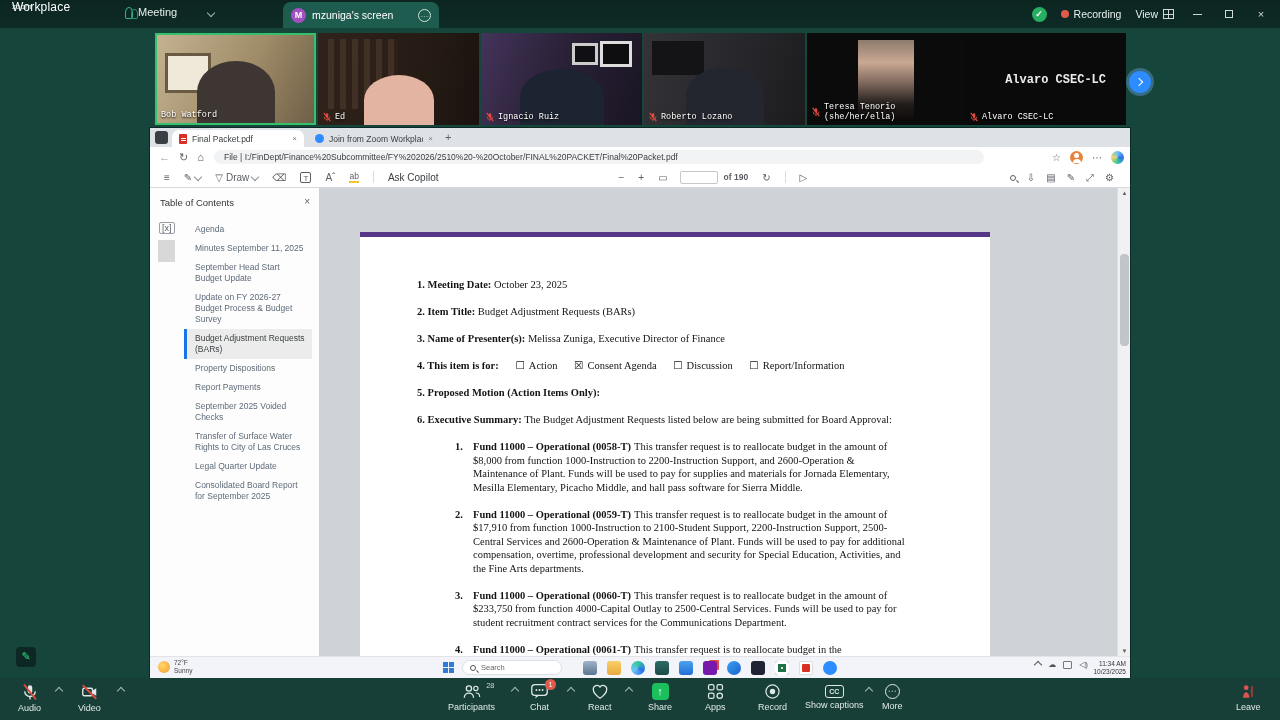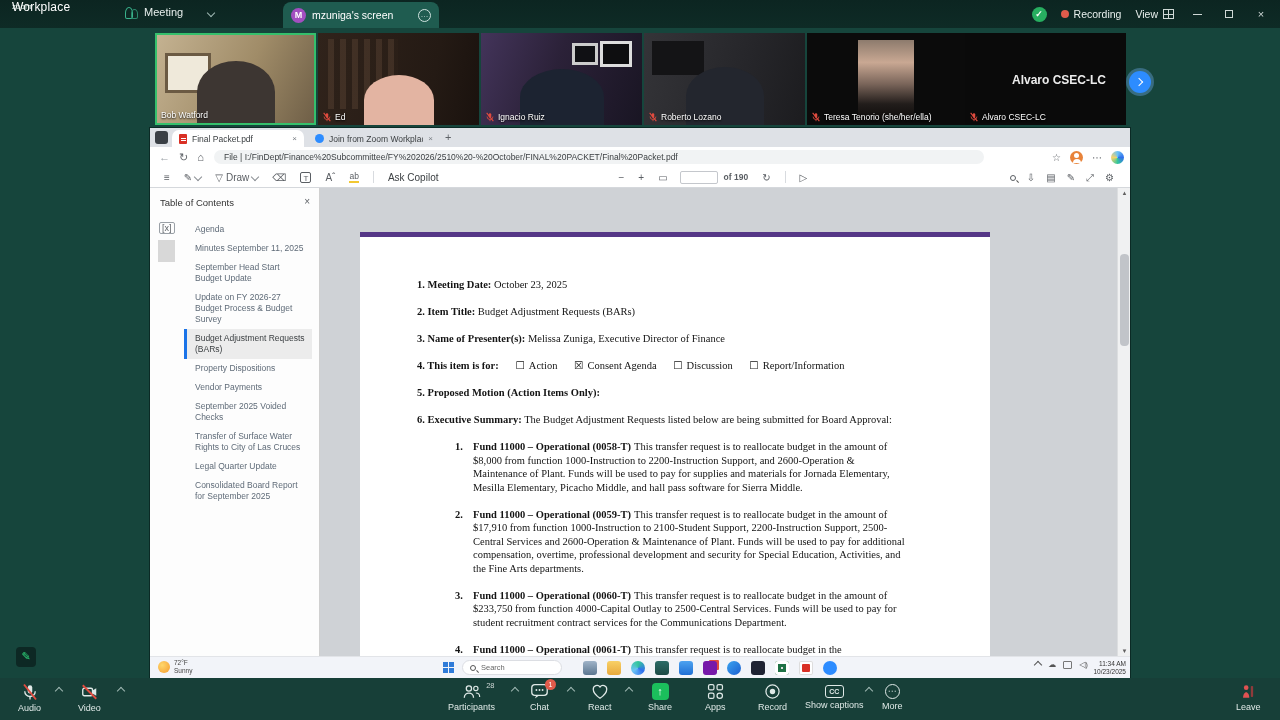--- a/index.html
+++ b/index.html
@@ -6,21 +6,21 @@
   html,body { width:1280px; height:720px; overflow:hidden; background:#16453c; font-family:"Liberation Sans",sans-serif; }
   .abs { position:absolute; }
 
   
   #titlebar { position:absolute; left:0; top:0; width:1280px; height:28px; background:linear-gradient(#0c2521,#0e2b26); color:#e8efed; }
   .logo-zoom { position:absolute; left:12px; top:2px; font-size:8px; color:#cfe3df; }
   .logo-work { position:absolute; left:12px; top:0; font-size:12px; color:#fff; font-weight:normal; letter-spacing:.2px; }
   .chev { display:inline-block; width:6px; height:6px; border-left:1.5px solid #9fb8b3; border-top:1.5px solid #9fb8b3; }
   .chev-down { transform:rotate(-135deg); }
   .chev-up { transform:rotate(45deg); }
-  #meeting-tab { position:absolute; left:125px; top:6px; font-size:11px; color:#e8efed; display:flex; align-items:center; gap:6px; }
+  #meeting-tab { position:absolute; left:125px; top:6px; font-size:11px; color:#e8efed; display:flex; align-items:center; gap:0; }
   .ppl-ico { width:13px; height:11px; position:relative; }
   .ppl-ico:before, .ppl-ico:after { content:""; position:absolute; border:1.3px solid #39b28c; border-radius:50% 50% 2px 2px; }
   .ppl-ico:before { left:0; top:0; width:6px; height:10px; }
   .ppl-ico:after { right:0; top:2px; width:5px; height:8px; border-color:#2c8a6d; }
   #screen-tab { position:absolute; left:283px; top:2px; width:156px; height:26px; background:#1f5c50; border-radius:8px 8px 0 0; display:flex; align-items:center; gap:6px; padding:0 8px; }
   .m-avatar { width:15px; height:15px; border-radius:50%; background:#a24fc0; color:#fff; font-size:9px; font-weight:bold; display:flex; align-items:center; justify-content:center; }
   #screen-tab .lbl { font-size:10.5px; color:#fff; flex:1; white-space:nowrap; overflow:hidden; }
   .ellipsis-circ { width:13px; height:13px; border:1px solid #cfe3df; border-radius:50%; color:#cfe3df; font-size:8px; line-height:10px; text-align:center; }
   #tb-right { position:absolute; right:10px; top:0; height:28px; display:flex; align-items:center; gap:14px; }
   .shield { width:15px; height:15px; border-radius:50%; background:#27ae60; color:#fff; font-size:9px; line-height:15px; text-align:center; font-weight:bold; }
@@ -28,21 +28,21 @@
   .rec-dot { width:8px; height:8px; border-radius:50%; background:#e05b4b; }
   .view-wrap { display:flex; align-items:center; gap:5px; font-size:10.5px; }
   .grid-ico { width:11px; height:10px; background:linear-gradient(#cfd8d6,#cfd8d6); position:relative; border:1px solid #cfd8d6; background:none; }
   .grid-ico:before { content:""; position:absolute; left:4px; top:-1px; width:1px; height:10px; background:#cfd8d6; }
   .grid-ico:after { content:""; position:absolute; left:-1px; top:4px; width:11px; height:1px; background:#cfd8d6; }
   .win-btn { color:#cfd8d6; font-size:11px; width:18px; text-align:center; }
   .win-min { display:inline-block; width:9px; height:1px; background:#cfd8d6; margin-bottom:3px; }
   .win-max { display:inline-block; width:8px; height:8px; border:1px solid #cfd8d6; }
 
   
-  .vtile { position:absolute; top:33px; height:92px; width:161px; background:#111; overflow:hidden; }
+  .vtile { position:absolute; top:33px; height:92px; width:161px; background:#111; overflow:hidden;font-family:Liberation Mono, monospace; }
   .vtile .fig { position:absolute; bottom:0; left:50%; transform:translateX(-50%); width:78px; height:62px; border-radius:50% 50% 0 0; }
   .nametag { position:absolute; left:4px; bottom:3px; display:flex; align-items:center; gap:3px; font-size:8.5px; color:#fff; text-shadow:0 1px 2px #000; z-index:3; }
   .p0 { background:linear-gradient(115deg,#c4b291,#a08c68 55%,#6f5f47); border:2px solid #35c06c; }
   .p0 .fig { background:#3d3632; }
   .p0:before { content:""; position:absolute; left:8px; top:18px; width:40px; height:34px; background:#efe9da; border:3px solid #6b5a43; }
   .p1 { background:linear-gradient(100deg,#30231b,#241a14 70%,#1a120e); }
   .p1 .fig { background:#e3b4a2; width:70px; height:50px; }
   .p1:before { content:""; position:absolute; left:10px; top:6px; width:70px; height:70px; background:repeating-linear-gradient(90deg,#4a372a 0 6px,#2c2018 6px 12px); opacity:.7; }
   .p2 { background:linear-gradient(110deg,#43345a,#2b2138 45%,#191523); }
   .p2 .fig { background:#1c2331; width:84px; height:56px; }
@@ -327,21 +327,21 @@
       <div class="x">×</div>
       <div class="rail-ico">[x]</div>
       <div class="rail-thumb"></div>
       <div id="toclist">
         <div class="titem">Agenda</div>
         <div class="titem">Minutes September 11, 2025</div>
         <div class="titem">September Head Start Budget Update</div>
         <div class="titem">Update on FY 2026-27 Budget Process &amp; Budget Survey</div>
         <div class="titem active">Budget Adjustment Requests (BARs)</div>
         <div class="titem">Property Dispositions</div>
-        <div class="titem">Vendor Payments</div>
+        <div class="titem">Report Payments</div>
         <div class="titem">September 2025 Voided Checks</div>
         <div class="titem">Transfer of Surface Water Rights to City of Las Cruces</div>
         <div class="titem">Legal Quarter Update</div>
         <div class="titem">Consolidated Board Report for September 2025</div>
       </div>
     </div>
 
     <div id="page">
       <div class="purple-band"></div>
       <div id="doc">

